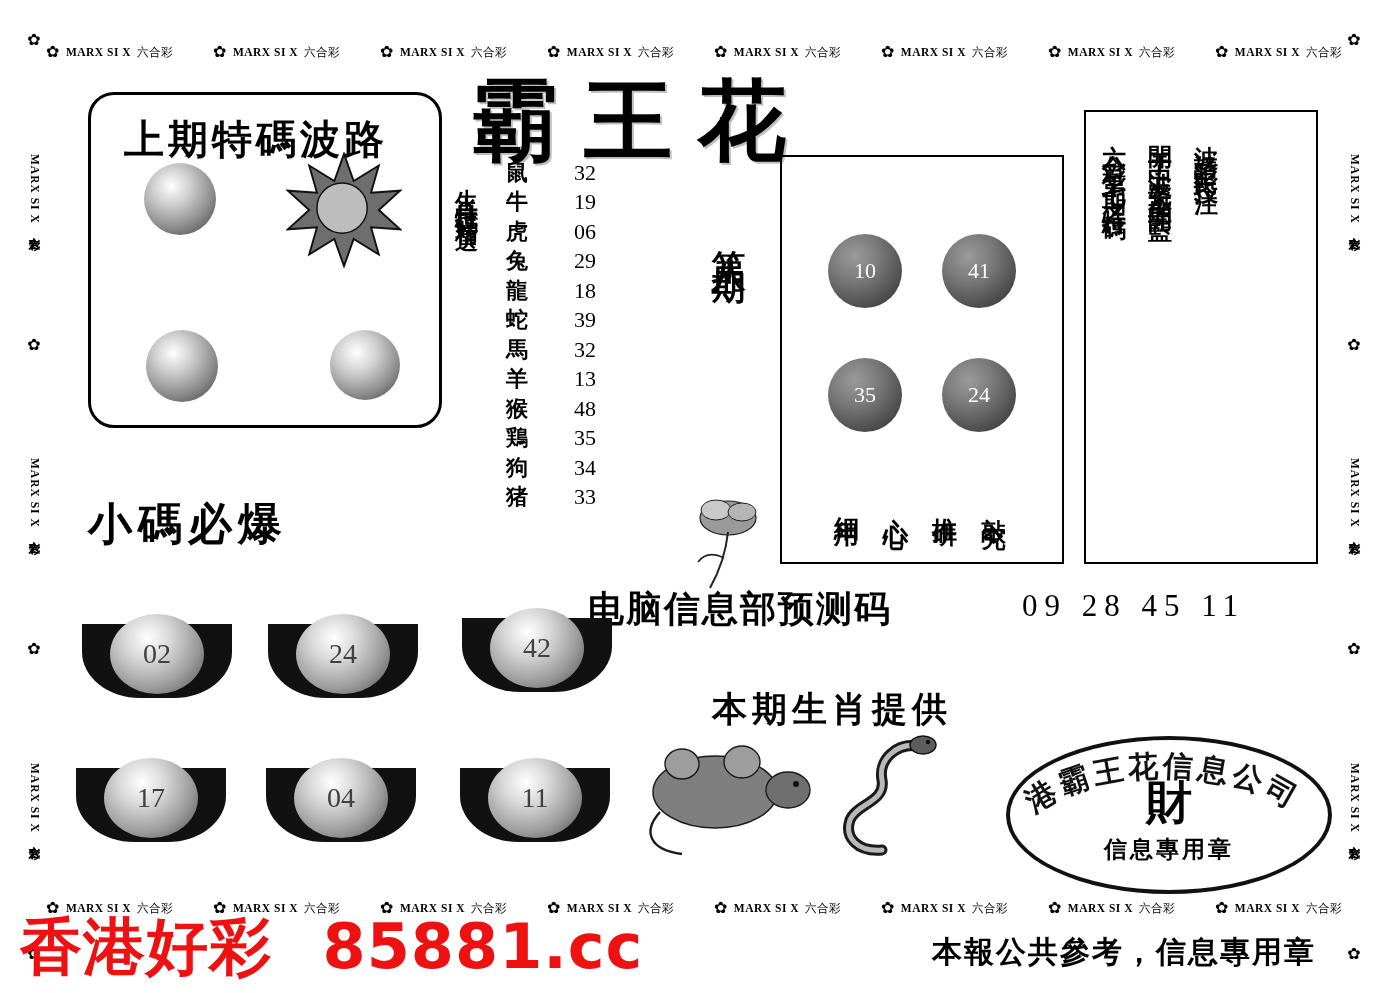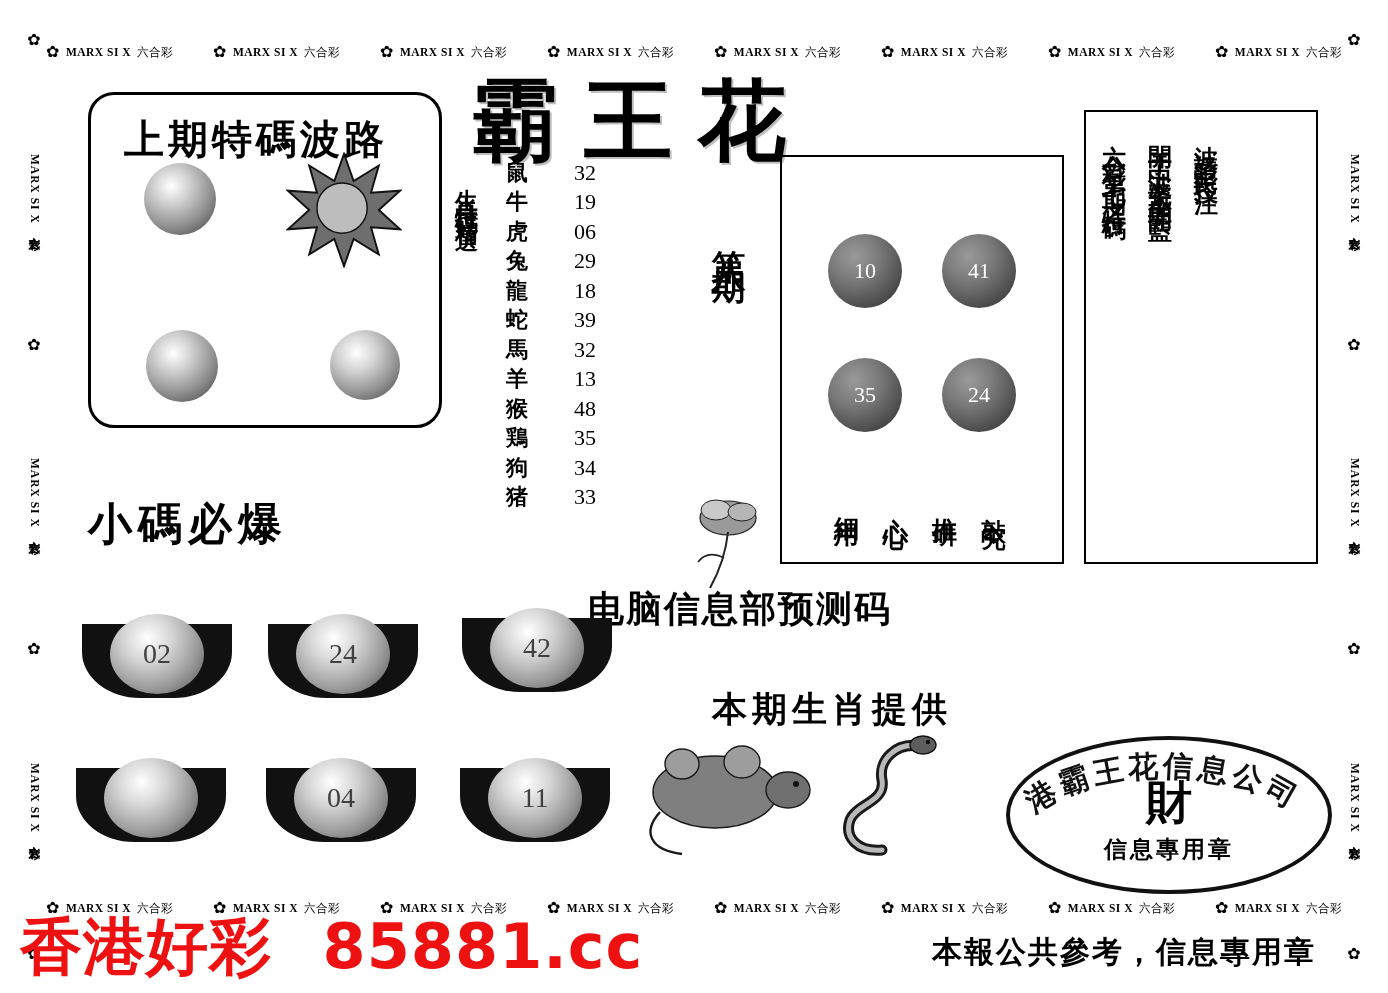--- a/index.html
+++ b/index.html
@@ -320,39 +320,41 @@
   <div class="poem-box"></div>
   <div class="poem">
     <span class="poem-col">波請彩民投注</span>
     <span class="poem-col">開于中波號本期開藍</span>
     <span class="poem-col">六合彩第七期之特碼</span>
   </div>
 
   <div class="small-burst">小碼必爆</div>
 
   <div class="forecast">电脑信息部预测码</div>
+  <div class="forecast-nums">09 28 45  11</div>
 
   <div class="ingot" style="left:82px;top:614px;">
     <div class="body"></div>
     <div class="cap"></div>
     <div class="num">02</div>
   </div>
   <div class="ingot" style="left:268px;top:614px;">
     <div class="body"></div>
     <div class="cap"></div>
     <div class="num">24</div>
   </div>
   <div class="ingot" style="left:462px;top:608px;">
     <div class="body"></div>
     <div class="cap"></div>
     <div class="num">42</div>
   </div>
   <div class="ingot" style="left:76px;top:758px;">
     <div class="body"></div>
     <div class="cap"></div>
+    <div class="num">17</div>
   </div>
   <div class="ingot" style="left:266px;top:758px;">
     <div class="body"></div>
     <div class="cap"></div>
     <div class="num">04</div>
   </div>
   <div class="ingot" style="left:460px;top:758px;">
     <div class="body"></div>
     <div class="cap"></div>
     <div class="num">11</div>

